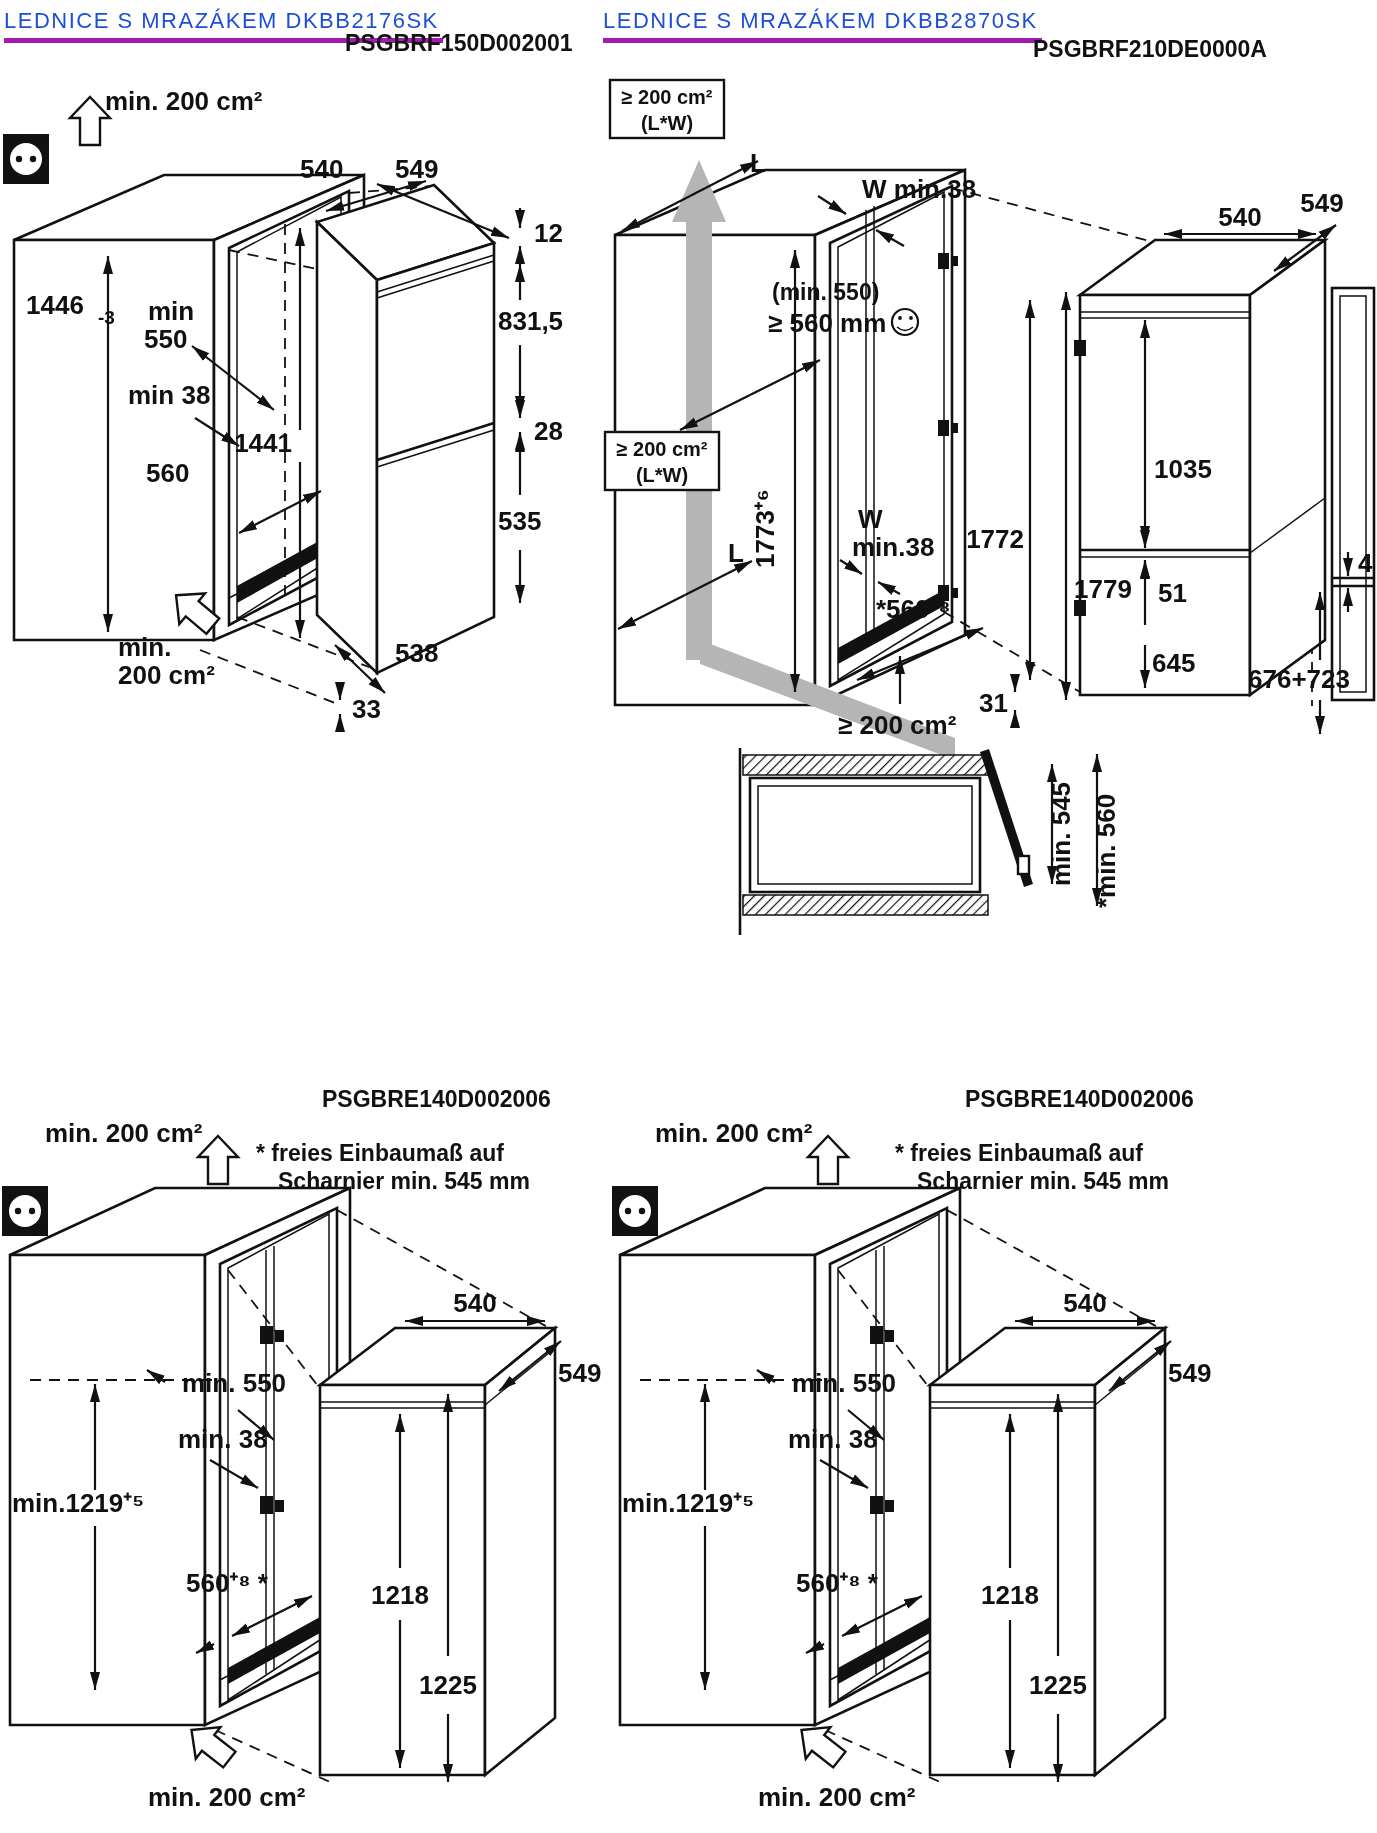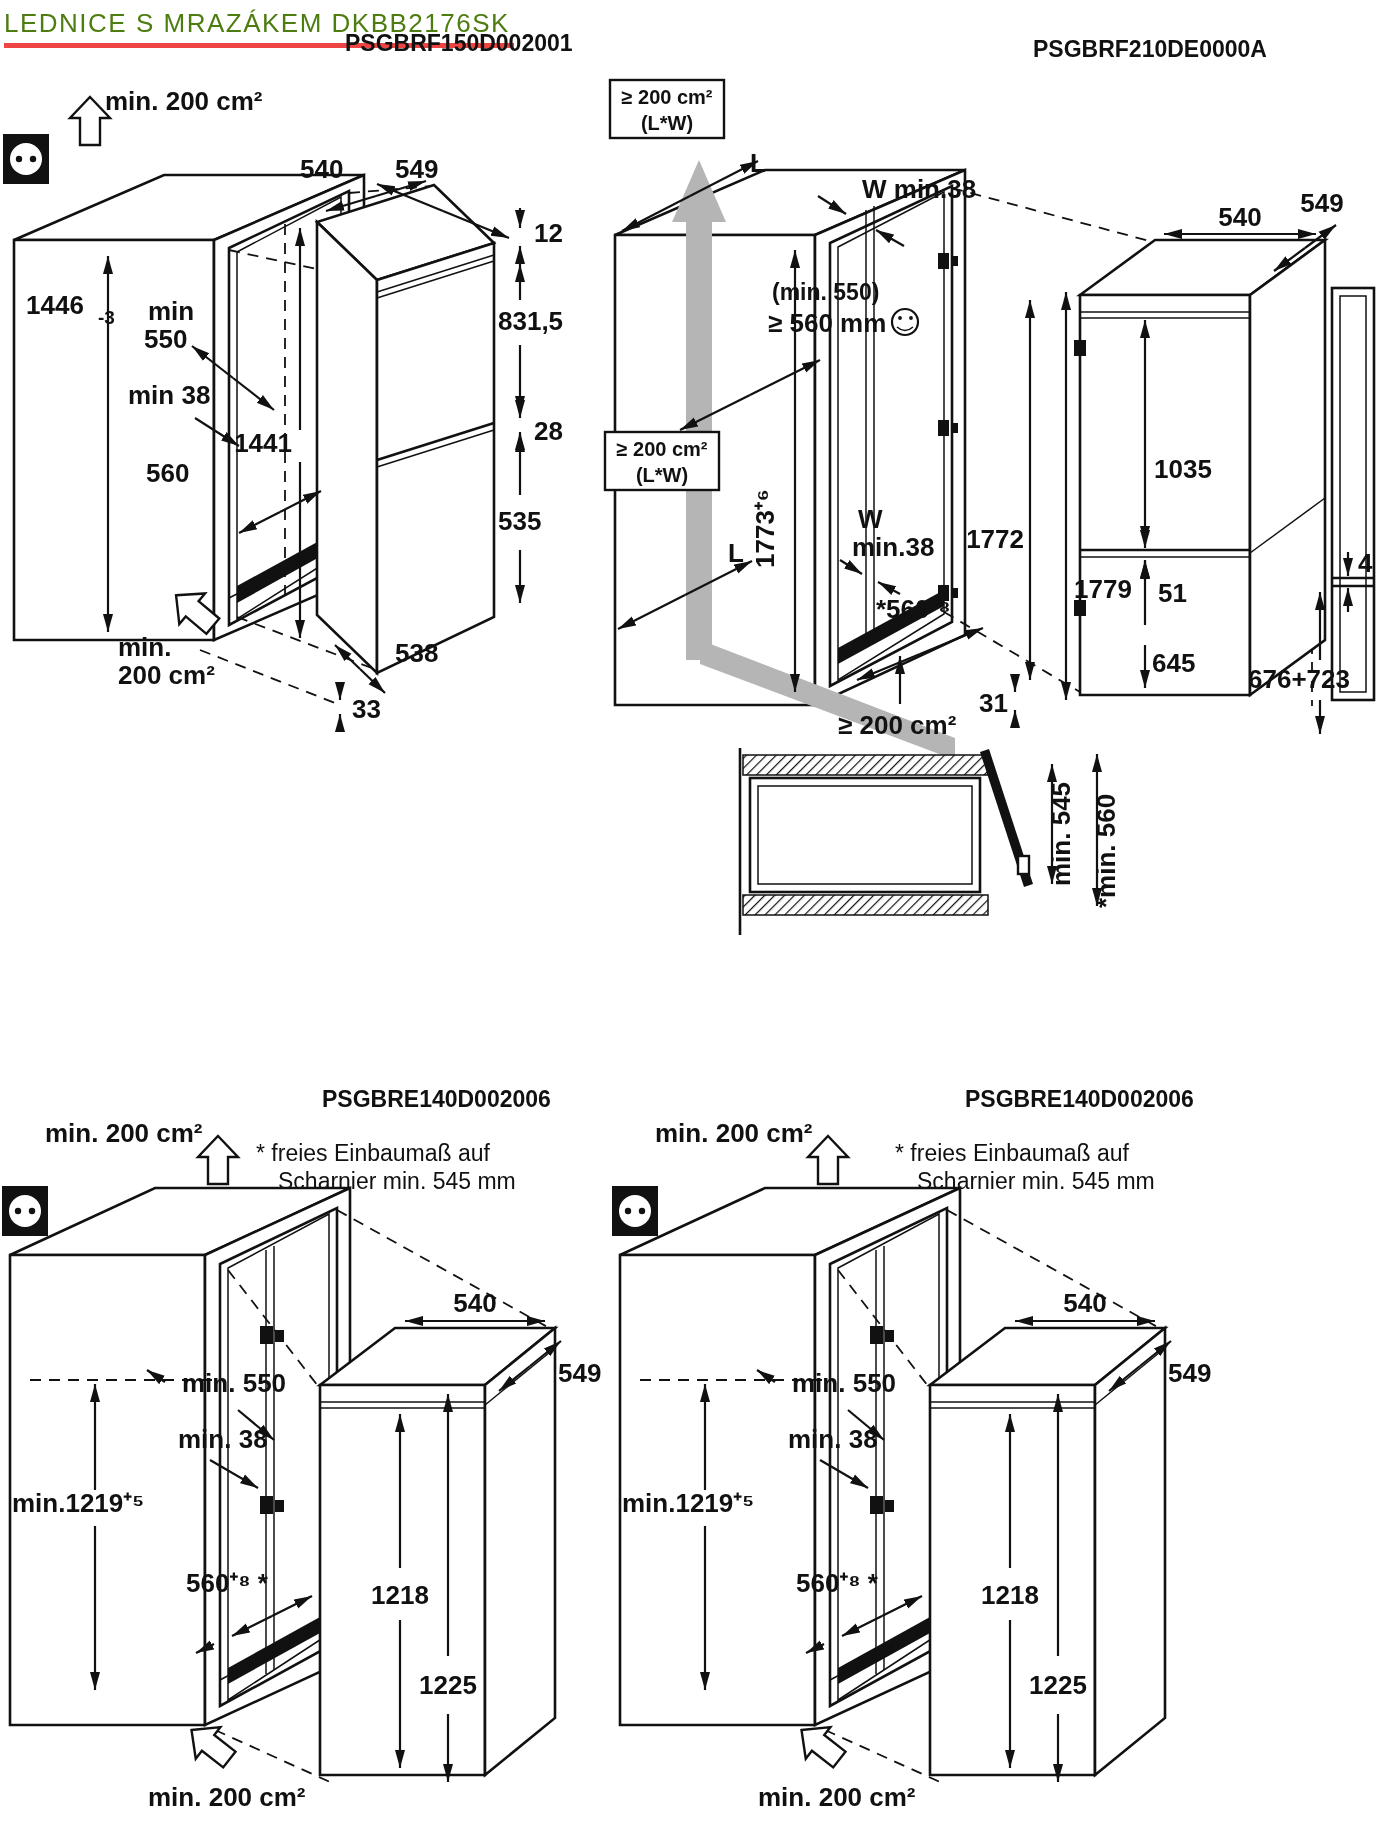--- a/index.html
+++ b/index.html
@@ -1,22 +1,22 @@
 <!DOCTYPE html>
 <html><head>
 <meta charset="utf-8">
 <style>
   html,body { margin:0; padding:0; background:#fff; }
   .page { position:relative; width:1377px; height:1833px; background:#ffffff;
           font-family:"Liberation Sans", sans-serif; color:#111; overflow:hidden; }
   .panel { position:absolute; }
-  .title { position:absolute; font-size:26px; font-weight:400; letter-spacing:1.5px;
-           color:#4d7c0f; white-space:nowrap; border-bottom:5px solid #ef4444; padding:0 4px 4px 0; }
+  .title { position:absolute; font-size:22px; font-weight:400; letter-spacing:1.5px;
+           color:#1d4ed8; white-space:nowrap; border-bottom:5px solid #a21caf; padding:0 4px 4px 0; }
   .code  { position:absolute; font-size:23px; font-weight:700; white-space:nowrap; }
-  .note  { position:absolute; font-size:23px; font-weight:400; white-space:nowrap; }
+  .note  { position:absolute; font-size:23px; font-weight:700; white-space:nowrap; }
   svg { position:absolute; }
   svg text { font-family:"Liberation Sans", sans-serif; font-weight:700; font-size:26px; fill:#111; }
   svg text.md { font-size:23px; }
   svg text.sm { font-size:19px; }
   svg text.bx { font-size:20px; }
   .o  { fill:none; stroke:#111; stroke-width:2.6; stroke-linejoin:miter; }
   .of { fill:#fff; stroke:#111; stroke-width:2.6; stroke-linejoin:miter; }
   .i  { fill:none; stroke:#111; stroke-width:1.5; }
   .d  { fill:none; stroke:#111; stroke-width:1.8; stroke-dasharray:11 8; }
   .dim{ fill:none; stroke:#111; stroke-width:2.2; }
@@ -167,20 +167,21 @@
 
     <g transform="translate(196,612) rotate(-50)">
       <polygon class="wh" points="0,-26 20,-5 10,-5 10,22 -10,22 -10,-5 -20,-5"></polygon>
     </g>
     <text x="118" y="656">min.</text>
     <text x="118" y="684">200 cm²</text>
   </svg>
 </section>
 
 <section class="panel" style="left:600px;top:0;width:777px;height:945px">
+  <div class="title" style="left:3px;top:8px">LEDNICE S MRAZÁKEM DKBB2870SK</div>
   <div class="code" style="left:433px;top:36px">PSGBRF210DE0000A</div>
   <svg width="777" height="940" viewBox="0 0 777 940">
 
     <g>
       <path class="of" d="M15,235 L165,170 L365,170 L215,235 Z"></path>
       <path class="of" d="M15,235 L215,235 L215,705 L15,705 Z"></path>
       <path class="of" d="M215,235 L365,170 L365,635 L215,705 Z"></path>
       <path class="o" d="M230,243 L352,186 L352,622 L230,686 Z"></path>
       <path class="i" d="M238,247 L344,192 L344,614 L238,680 Z"></path>
       <polygon class="blk" points="238,648 344,590 344,606 238,664"></polygon>

